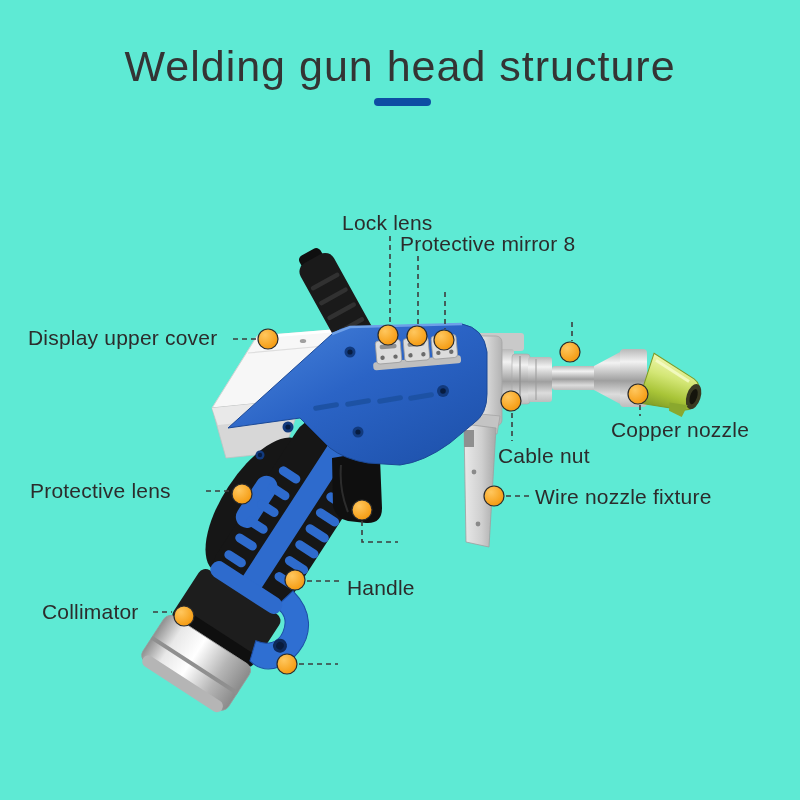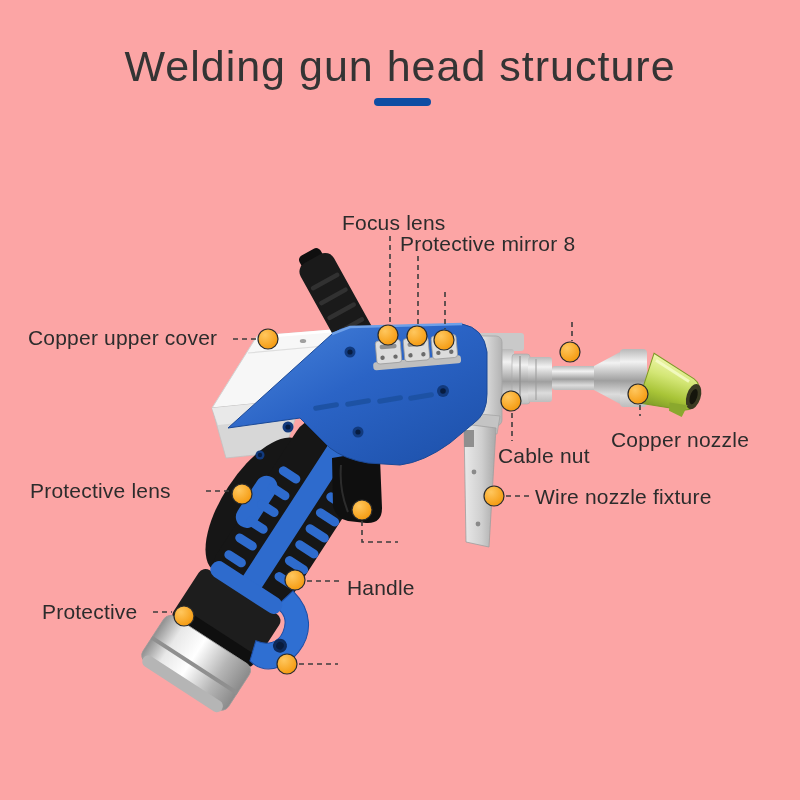--- a/index.html
+++ b/index.html
@@ -1,17 +1,17 @@
 <!DOCTYPE html>
 <html><head>
 <meta charset="utf-8">
 <style>
   html,body{margin:0;padding:0;background:#ffffff;}
   #stage{
-    position:relative;width:800px;height:800px;background:#fca5a5;overflow:hidden;
+    position:relative;width:800px;height:800px;background:#5eead4;overflow:hidden;
     font-family:"Liberation Sans",sans-serif;
   }
   .page-title{
     position:absolute;left:0;right:0;top:42px;text-align:center;
     font-size:43px;font-weight:400;letter-spacing:1px;color:#343434;
     font-family:"Liberation Sans",sans-serif;
   }
   .title-underline{
     position:absolute;left:374px;top:98px;width:57px;height:8px;border-radius:4px;
     background:#0e4da3;
@@ -240,23 +240,23 @@
       <circle cx="511" cy="401" r="10"></circle>
       <circle cx="494" cy="496" r="10"></circle>
       <circle cx="242" cy="494" r="10"></circle>
       <circle cx="362" cy="510" r="10"></circle>
       <circle cx="295" cy="580" r="10"></circle>
       <circle cx="184" cy="616" r="10"></circle>
       <circle cx="287" cy="664" r="10"></circle>
     </g>
   </svg>
 
-  <div class="part-label" style="left:342px;top:211px">Focus lens</div>
+  <div class="part-label" style="left:342px;top:211px">Lock lens</div>
   <div class="part-label" style="left:400px;top:232px">Protective mirror 8</div>
-  <div class="part-label" style="left:28px;top:326px">Copper upper cover</div>
-  <div class="part-label" style="left:611px;top:428px">Copper nozzle</div>
+  <div class="part-label" style="left:28px;top:326px">Display upper cover</div>
+  <div class="part-label" style="left:611px;top:418px">Copper nozzle</div>
   <div class="part-label" style="left:498px;top:444px">Cable nut</div>
   <div class="part-label" style="left:535px;top:485px">Wire nozzle fixture</div>
   <div class="part-label" style="left:30px;top:479px">Protective lens</div>
   <div class="part-label" style="left:347px;top:576px">Handle</div>
-  <div class="part-label" style="left:42px;top:600px">Protective</div>
+  <div class="part-label" style="left:42px;top:600px">Collimator</div>
 
 </div>
 
 </body></html>

